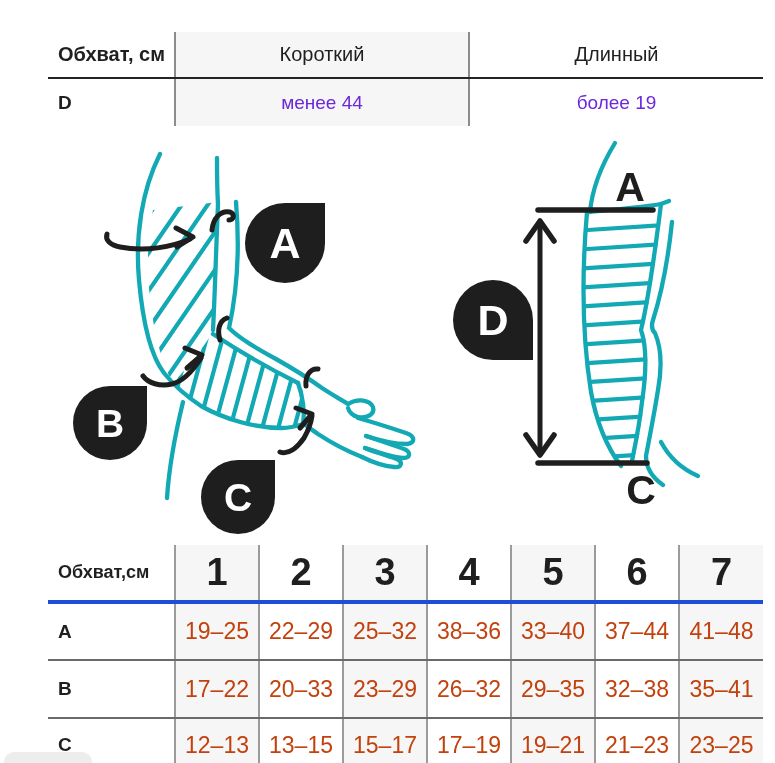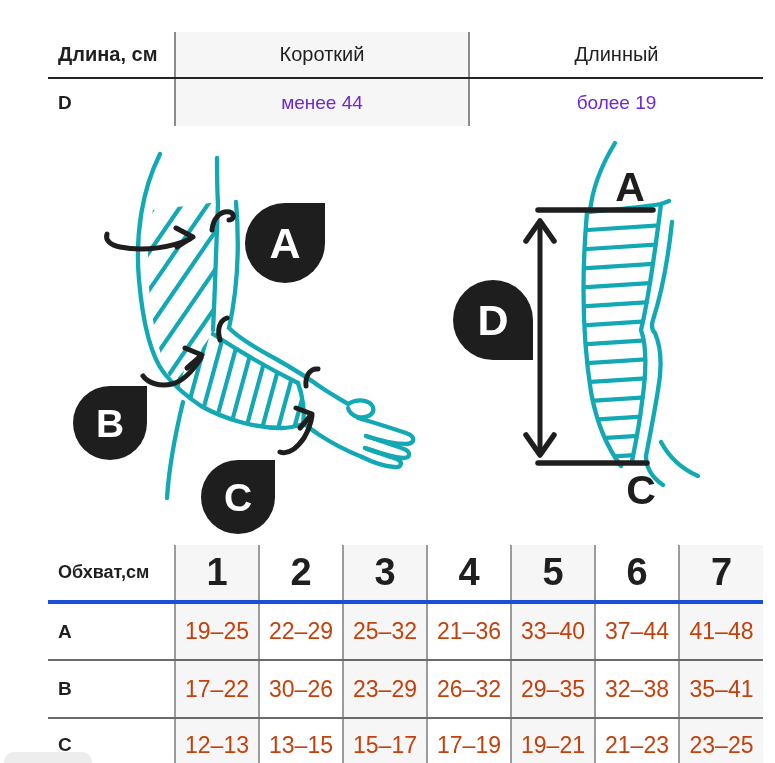--- a/index.html
+++ b/index.html
@@ -56,21 +56,21 @@
 <div class="screen">
 
   <table class="length-table">
     <colgroup>
         <col class="c0">
         <col class="c1">
         <col class="c2">
       </colgroup>
     <thead>
       <tr>
-        <th class="lbl">Длина, см</th>
+        <th class="lbl">Обхват, см</th>
         <th>Короткий</th>
         <th>Длинный</th>
       </tr>
     </thead>
     <tbody>
       <tr>
         <td class="lbl">D</td>
         <td>менее 44</td>
         <td>более 19</td>
       </tr>
@@ -217,29 +217,29 @@
         <th class="size-num">6</th>
         <th class="size-num">7</th>
       </tr>
     </thead>
     <tbody>
       <tr class="r0">
         <td class="lbl">A</td>
         <td>19–25</td>
         <td>22–29</td>
         <td>25–32</td>
-        <td>21–36</td>
+        <td>38–36</td>
         <td>33–40</td>
         <td>37–44</td>
         <td>41–48</td>
       </tr>
       <tr class="r1">
         <td class="lbl">B</td>
         <td>17–22</td>
-        <td>30–26</td>
+        <td>20–33</td>
         <td>23–29</td>
         <td>26–32</td>
         <td>29–35</td>
         <td>32–38</td>
         <td>35–41</td>
       </tr>
       <tr class="r2">
         <td class="lbl">C</td>
         <td>12–13</td>
         <td>13–15</td>

